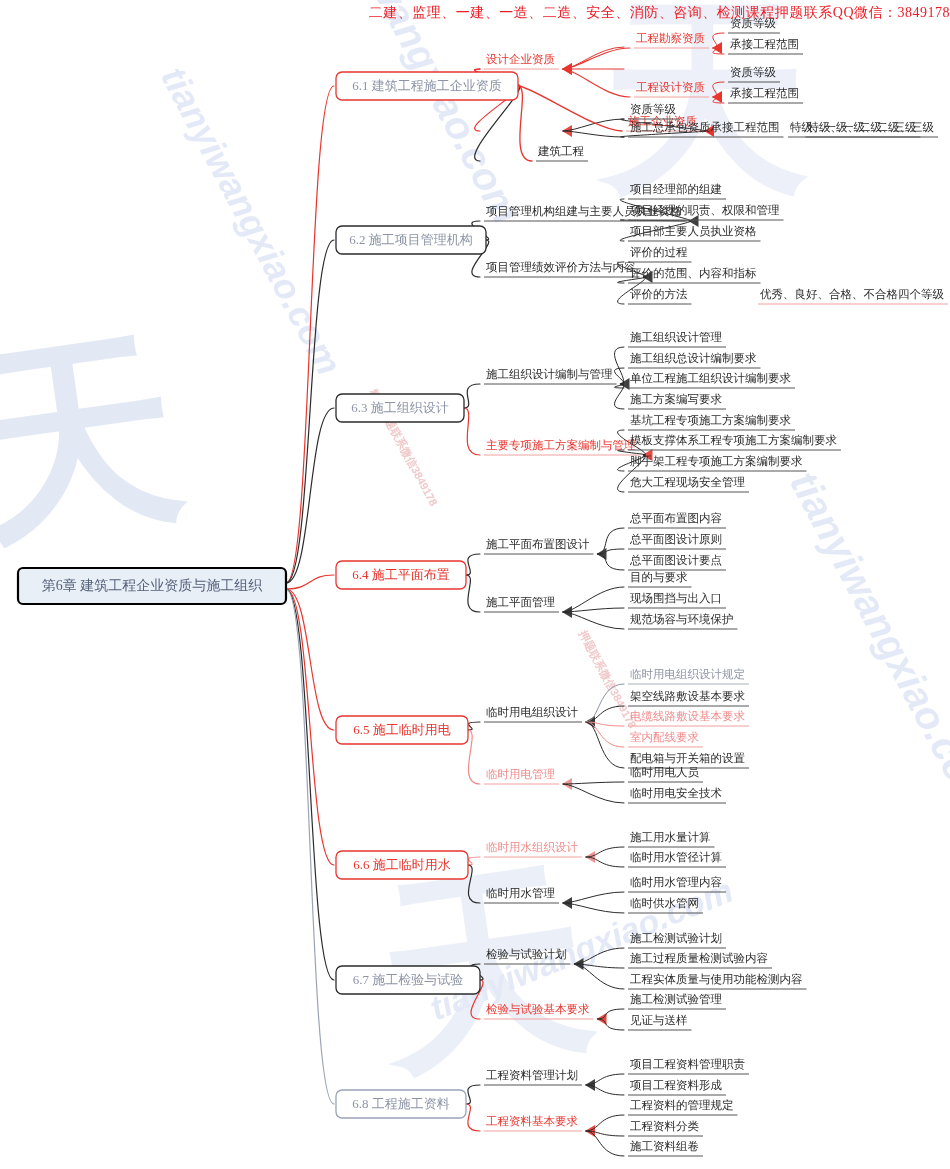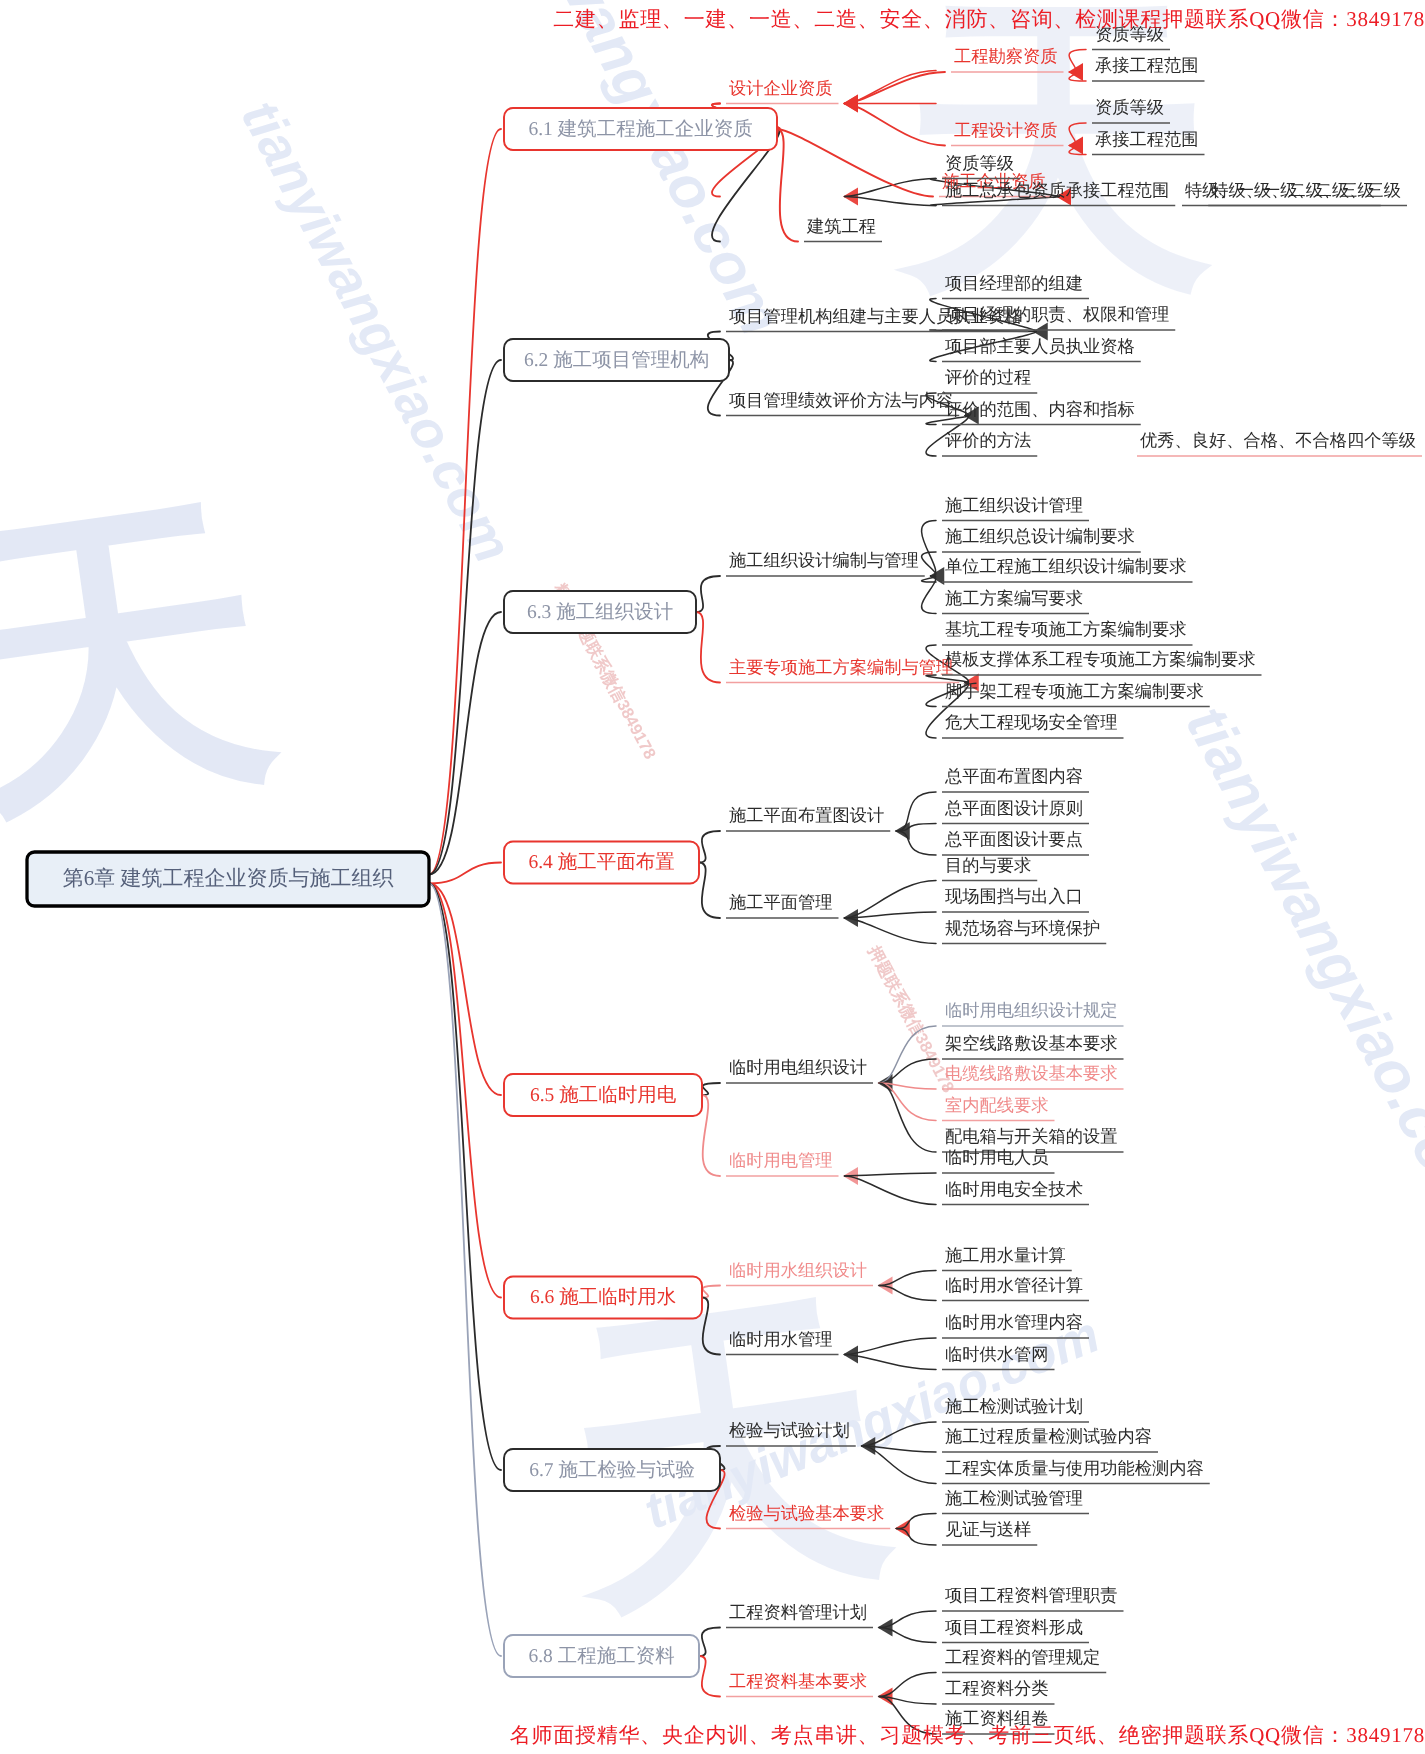--- a/index.html
+++ b/index.html
@@ -456,14 +456,13 @@
           <line x1="788" y1="137" x2="920.5" y2="137" stroke="#555555" stroke-width="1"></line>
         </g>
         <g>
           <text x="538" y="152" font-size="11.5" fill="#2b2b2b" font-family="&quot;Liberation Serif&quot;,serif">建筑工程</text>
           <line x1="536" y1="161" x2="588" y2="161" stroke="#555555" stroke-width="1"></line>
         </g>
       </g>
   </svg>
 
   <div class="hdr" id="hdr-top">二建、监理、一建、一造、二造、安全、消防、咨询、检测课程押题联系QQ微信：3849178</div>
-  <div class="hdr" id="hdr-bot">名师面授精华、央企内训、考点串讲、习题模考、考前三页纸、绝密押题联系QQ微信：3849178</div>
 </div>
 
 </body></html>

